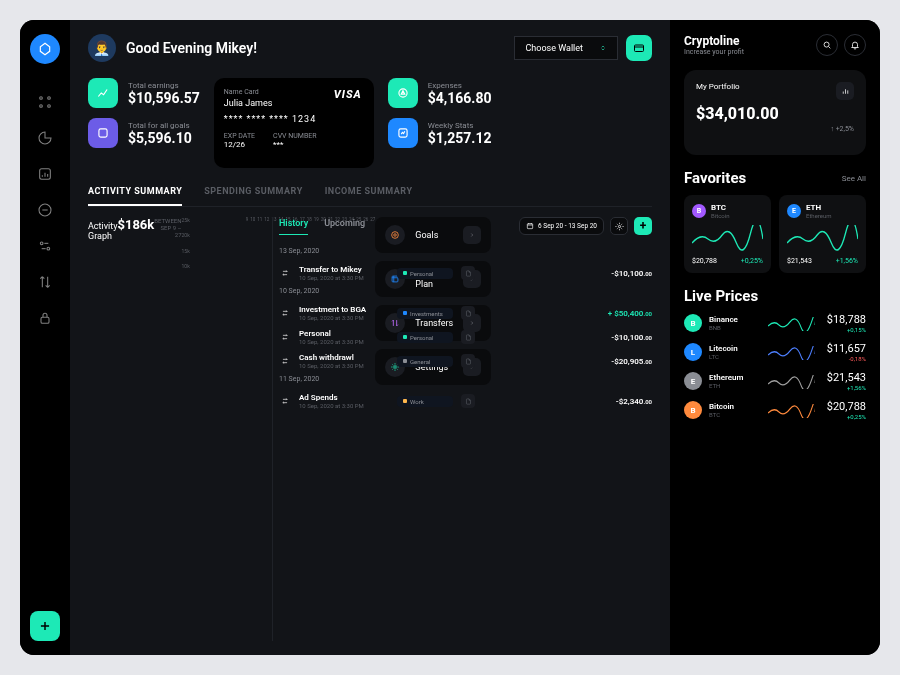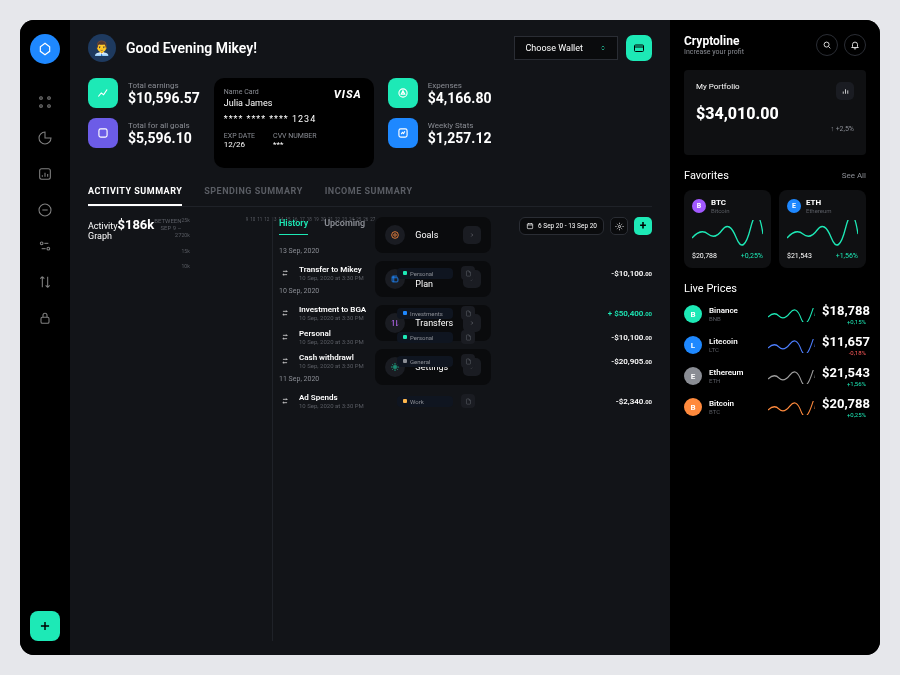--- a/index.html
+++ b/index.html
@@ -77,50 +77,50 @@
 .paper{width:14px;height:14px;background:#1a1c22;border-radius:4px;display:flex;align-items:center;justify-content:center}
 .tx-amt{margin-left:auto;font-size:8px;font-weight:600}
 .tx-amt .cents{font-size:6px}
 .aside{width:210px;background:#000;padding:14px;display:flex;flex-direction:column}
 .as-head{display:flex;justify-content:space-between;align-items:center;margin-bottom:14px}
 .brand-title{color:#fff;font-size:12px;font-weight:700}
 .brand-sub{color:#8a8d94;font-size:7px}
 .as-icons{display:flex;gap:6px}
 .as-ico{width:22px;height:22px;border:1px solid #2a2d34;border-radius:50%;display:flex;align-items:center;justify-content:center;cursor:pointer}
 .as-ico svg{width:10px;height:10px;stroke:#fff;fill:none;stroke-width:2}
-.portfolio{background:#0f1012;border-radius:4px;padding:12px;margin-bottom:14px}
+.portfolio{background:#0f1012;border-radius:12px;padding:12px;margin-bottom:14px}
 .pf-top{display:flex;justify-content:space-between;align-items:flex-start;margin-bottom:4px}
 .pf-lbl{color:#fff;font-size:8px}
 .pf-chart{width:18px;height:18px;background:#1a1c22;border-radius:5px;display:flex;align-items:center;justify-content:center}
 .pf-val{color:#fff;font-size:16px;font-weight:800;margin-bottom:2px}
 .pf-delta{color:#8a8d94;font-size:7px;text-align:right;margin-bottom:10px}
 .pf-btns{display:flex;gap:8px}
 .pf-btn{flex:1;background:#fff;color:#000;border:none;border-radius:14px;padding:6px;font-size:8px;font-weight:700;display:flex;align-items:center;justify-content:center;gap:4px;cursor:pointer}
 .sec-head{display:flex;justify-content:space-between;align-items:center;margin-bottom:8px}
-.sec-title{color:#fff;font-size:11px;font-weight:400}
+.sec-title{color:#fff;font-size:15px;font-weight:700}
 .see-all{color:#8a8d94;font-size:8px;cursor:pointer}
 .favs{display:flex;gap:8px;margin-bottom:14px}
 .fav{flex:1;background:#0f1012;border-radius:8px;padding:8px}
 .fav-head{display:flex;align-items:center;gap:5px;margin-bottom:6px}
 .coin-ico{width:14px;height:14px;border-radius:50%;display:flex;align-items:center;justify-content:center;font-size:7px;color:#fff;font-weight:700}
 .fav-sym{color:#fff;font-size:8px;font-weight:700}
 .fav-name{color:#5a5d64;font-size:6px}
 .spark{height:26px;margin-bottom:6px}
 .spark svg{width:100%;height:100%}
 .fav-foot{display:flex;justify-content:space-between;font-size:7px}
 .fav-price{color:#fff}
 .live{display:flex;flex-direction:column;gap:9px}
 .live-row{display:flex;align-items:center;gap:7px}
 .live-info{width:52px}
 .live-name{color:#fff;font-size:8px;font-weight:600}
 .live-sym{color:#5a5d64;font-size:6px}
 .live-spark{flex:1;height:14px}
 .live-spark svg{width:100%;height:100%}
 .live-right{text-align:right;width:44px}
-.live-price{color:#fff;font-size:13px;font-weight:700}
+.live-price{color:#fff;font-size:11px;font-weight:400}
 .live-delta{font-size:6px}
 .pos{color:#1de9b6}.neg{color:#ff5a5a}
 </style>
 </head>
 <body>
 
 <div class="app">
   <div class="sidebar">
     <div class="logo">
         <svg viewBox="0 0 24 24">

